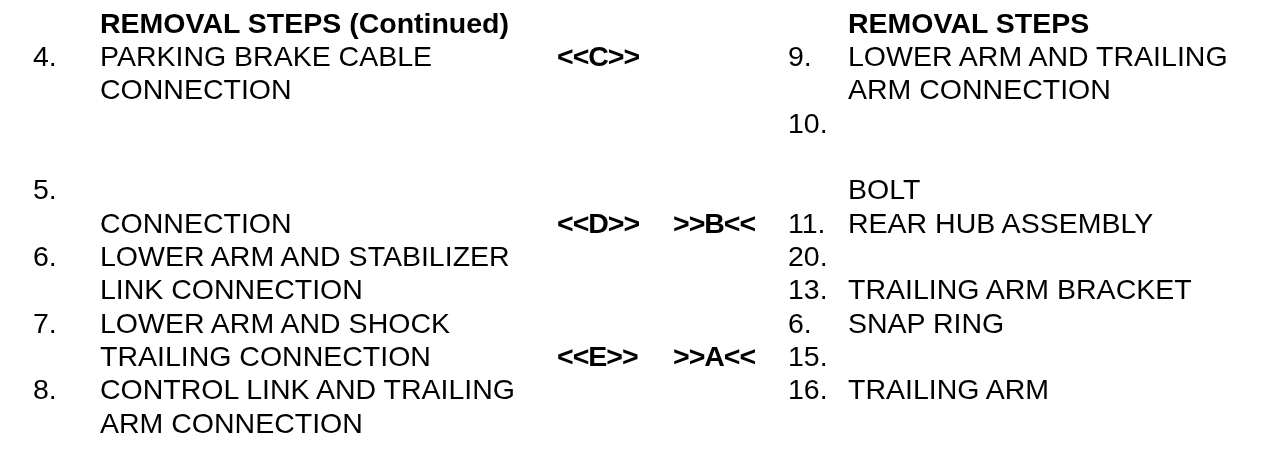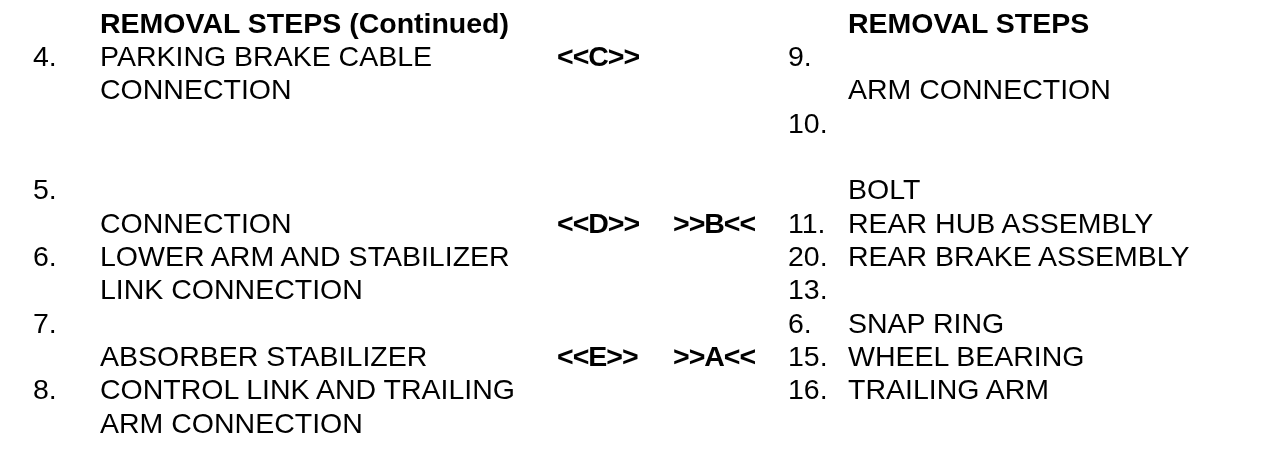--- a/index.html
+++ b/index.html
@@ -49,50 +49,51 @@
   <div class="line ltxt" style="top:75px">CONNECTION</div>
 
   <div class="line lnum" style="top:175px">5.</div>
   <div class="line ltxt" style="top:209px">CONNECTION</div>
 
   <div class="line lnum" style="top:242px">6.</div>
   <div class="line ltxt" style="top:275px">LINK CONNECTION</div>
   <div class="line ltxt" style="top:242px">LOWER ARM AND STABILIZER</div>
 
   <div class="line lnum" style="top:309px">7.</div>
-  <div class="line ltxt" style="top:342px">ABSORBER STABILIZER</div>
+  <div class="line ltxt" style="top:309px">LOWER ARM AND SHOCK</div>
+  <div class="line ltxt" style="top:342px">TRAILING CONNECTION</div>
 
   <div class="line lnum" style="top:375px">8.</div>
   <div class="line ltxt" style="top:375px">CONTROL LINK AND TRAILING</div>
   <div class="line ltxt" style="top:409px">ARM CONNECTION</div>
 
   <div class="line marker m1" style="top:42px">&lt;&lt;C&gt;&gt;</div>
   <div class="line marker m1" style="top:209px">&lt;&lt;D&gt;&gt;</div>
   <div class="line marker m2" style="top:209px">&gt;&gt;B&lt;&lt;</div>
   <div class="line marker m1" style="top:342px">&lt;&lt;E&gt;&gt;</div>
   <div class="line marker m2" style="top:342px">&gt;&gt;A&lt;&lt;</div>
 
   <div class="line hdr rtxt" style="top:9px">REMOVAL STEPS</div>
 
   <div class="line rnum" style="top:42px">9.</div>
+  <div class="line rtxt" style="top:42px">LOWER ARM AND TRAILING</div>
   <div class="line rtxt" style="top:75px">ARM CONNECTION</div>
 
   <div class="line rnum" style="top:109px">10.</div>
   <div class="line rtxt" style="top:175px">BOLT</div>
 
   <div class="line rnum" style="top:209px">11.</div>
   <div class="line rtxt" style="top:209px">REAR HUB ASSEMBLY</div>
 
   <div class="line rnum" style="top:242px">20.</div>
-  <div class="line rtxt" style="top:242px">REAR BRAKE ASSEMBLY</div>
 
   <div class="line rnum" style="top:275px">13.</div>
+  <div class="line rtxt" style="top:275px">TRAILING ARM BRACKET</div>
 
   <div class="line rnum" style="top:309px">6.</div>
   <div class="line rtxt" style="top:309px">SNAP RING</div>
 
   <div class="line rnum" style="top:342px">15.</div>
-  <div class="line rtxt" style="top:342px">WHEEL BEARING</div>
 
   <div class="line rnum" style="top:375px">16.</div>
   <div class="line rtxt" style="top:375px">TRAILING ARM</div>
 
 </div>
 
 </body></html>

